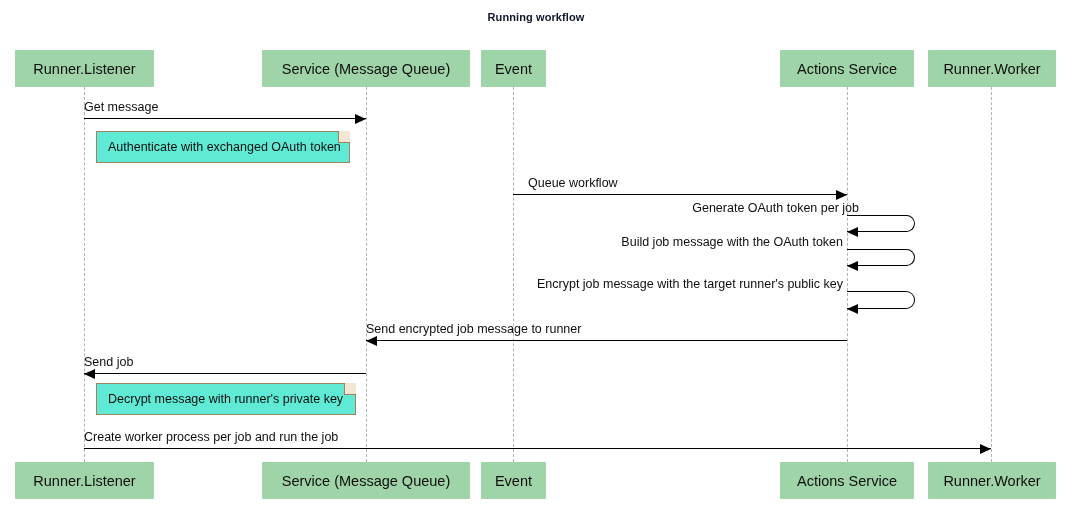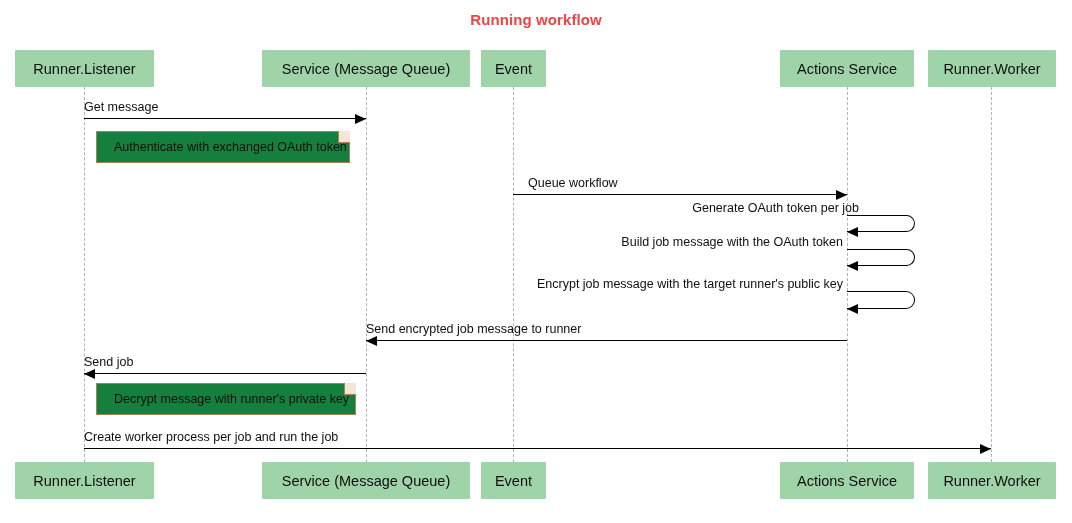--- a/index.html
+++ b/index.html
@@ -19,23 +19,23 @@
     background: #ffffff;
     overflow: hidden;
   }
   
   .diagram-title {
     position: absolute;
     left: 0;
     top: 11px;
     width: 1072px;
     text-align: center;
-    font-size: 15px;
+    font-size: 11px;
     font-weight: bold;
-    color: #ef4444;
+    color: #0f172a;
     letter-spacing: 0.1px;
   }
   
   .participant {
     position: absolute;
     box-sizing: border-box;
     background: #9ed4a7;
     border-radius: 1px;
     display: flex;
     align-items: center;
@@ -83,28 +83,28 @@
     box-sizing: border-box;
     border: 1.4px solid #000000;
     border-left: none;
     border-top-right-radius: 10px;
     border-bottom-right-radius: 10px;
   }
   
   .note {
     position: absolute;
     box-sizing: border-box;
-    background: #15803d;
+    background: #5eead4;
     border: 1px solid #a3825c;
     font-size: 12.5px;
     color: #0f0f0f;
     display: flex;
     align-items: center;
     white-space: nowrap;
-    padding-left: 17px;
+    padding-left: 11px;
   }
   .note-fold {
     position: absolute;
     top: -1px;
     right: -1px;
     width: 11px;
     height: 11px;
     background: #f3e6d4;
     border-left: 1px solid #a3825c;
     border-bottom: 1px solid #a3825c;

